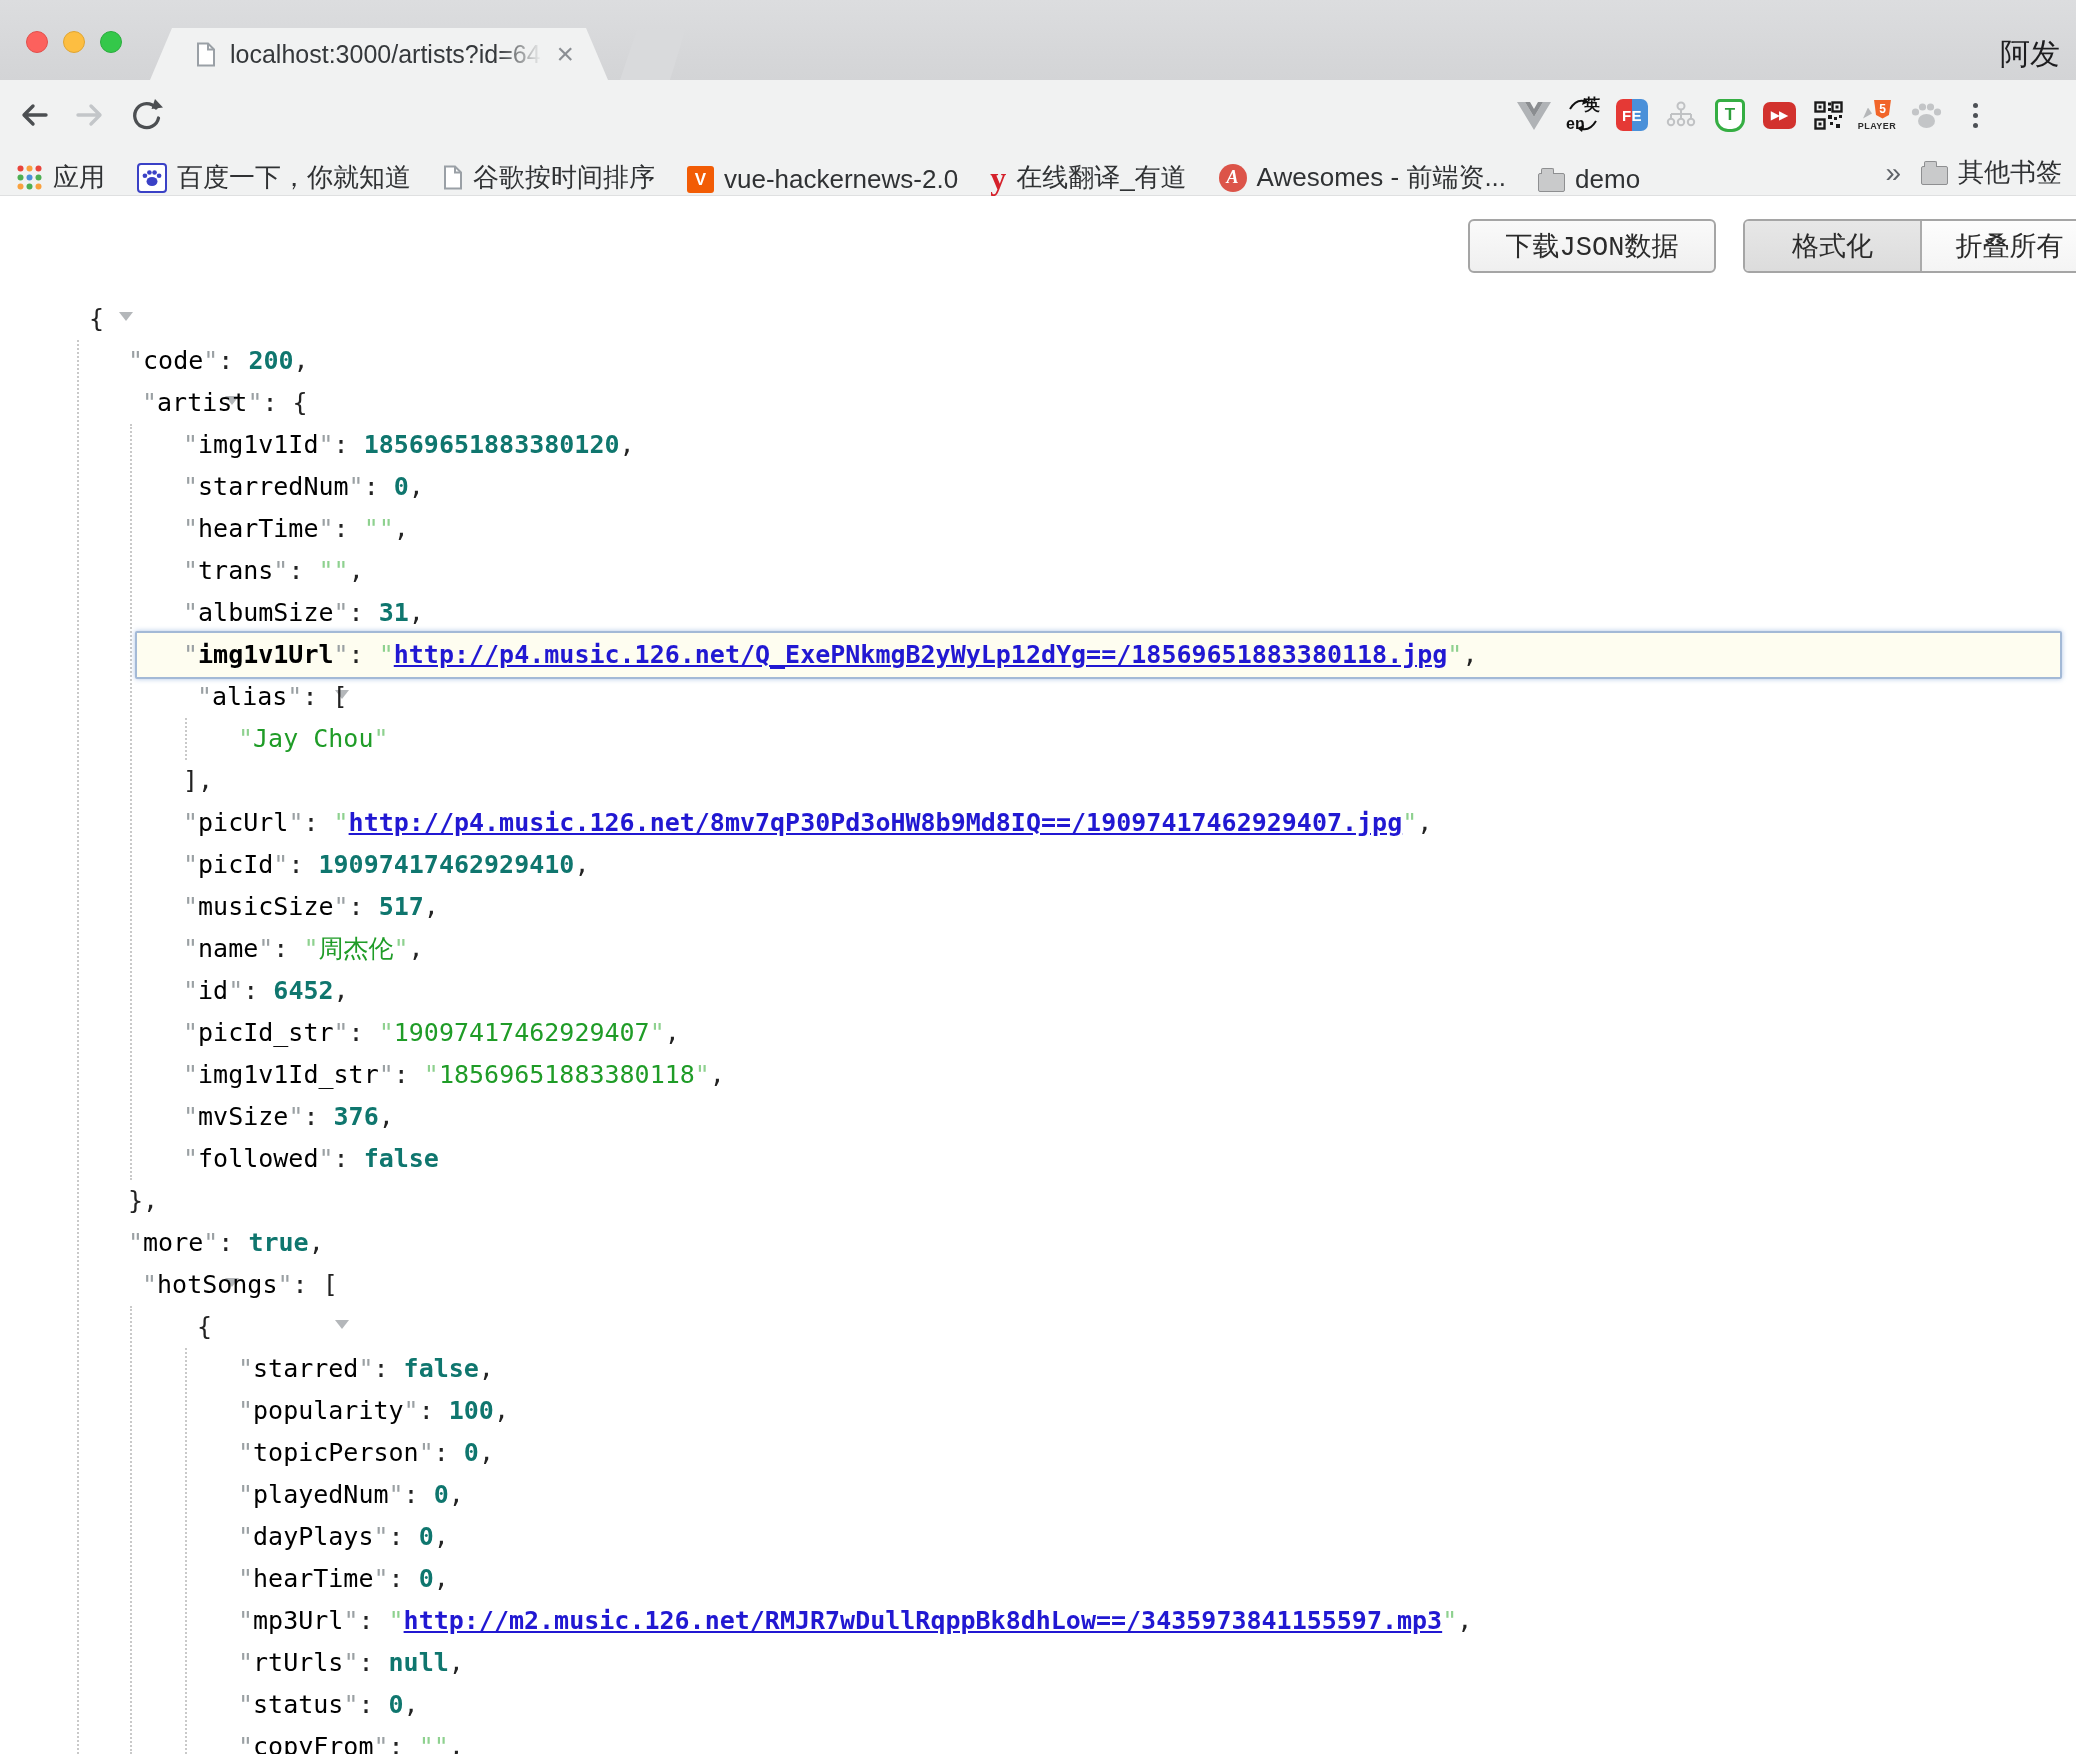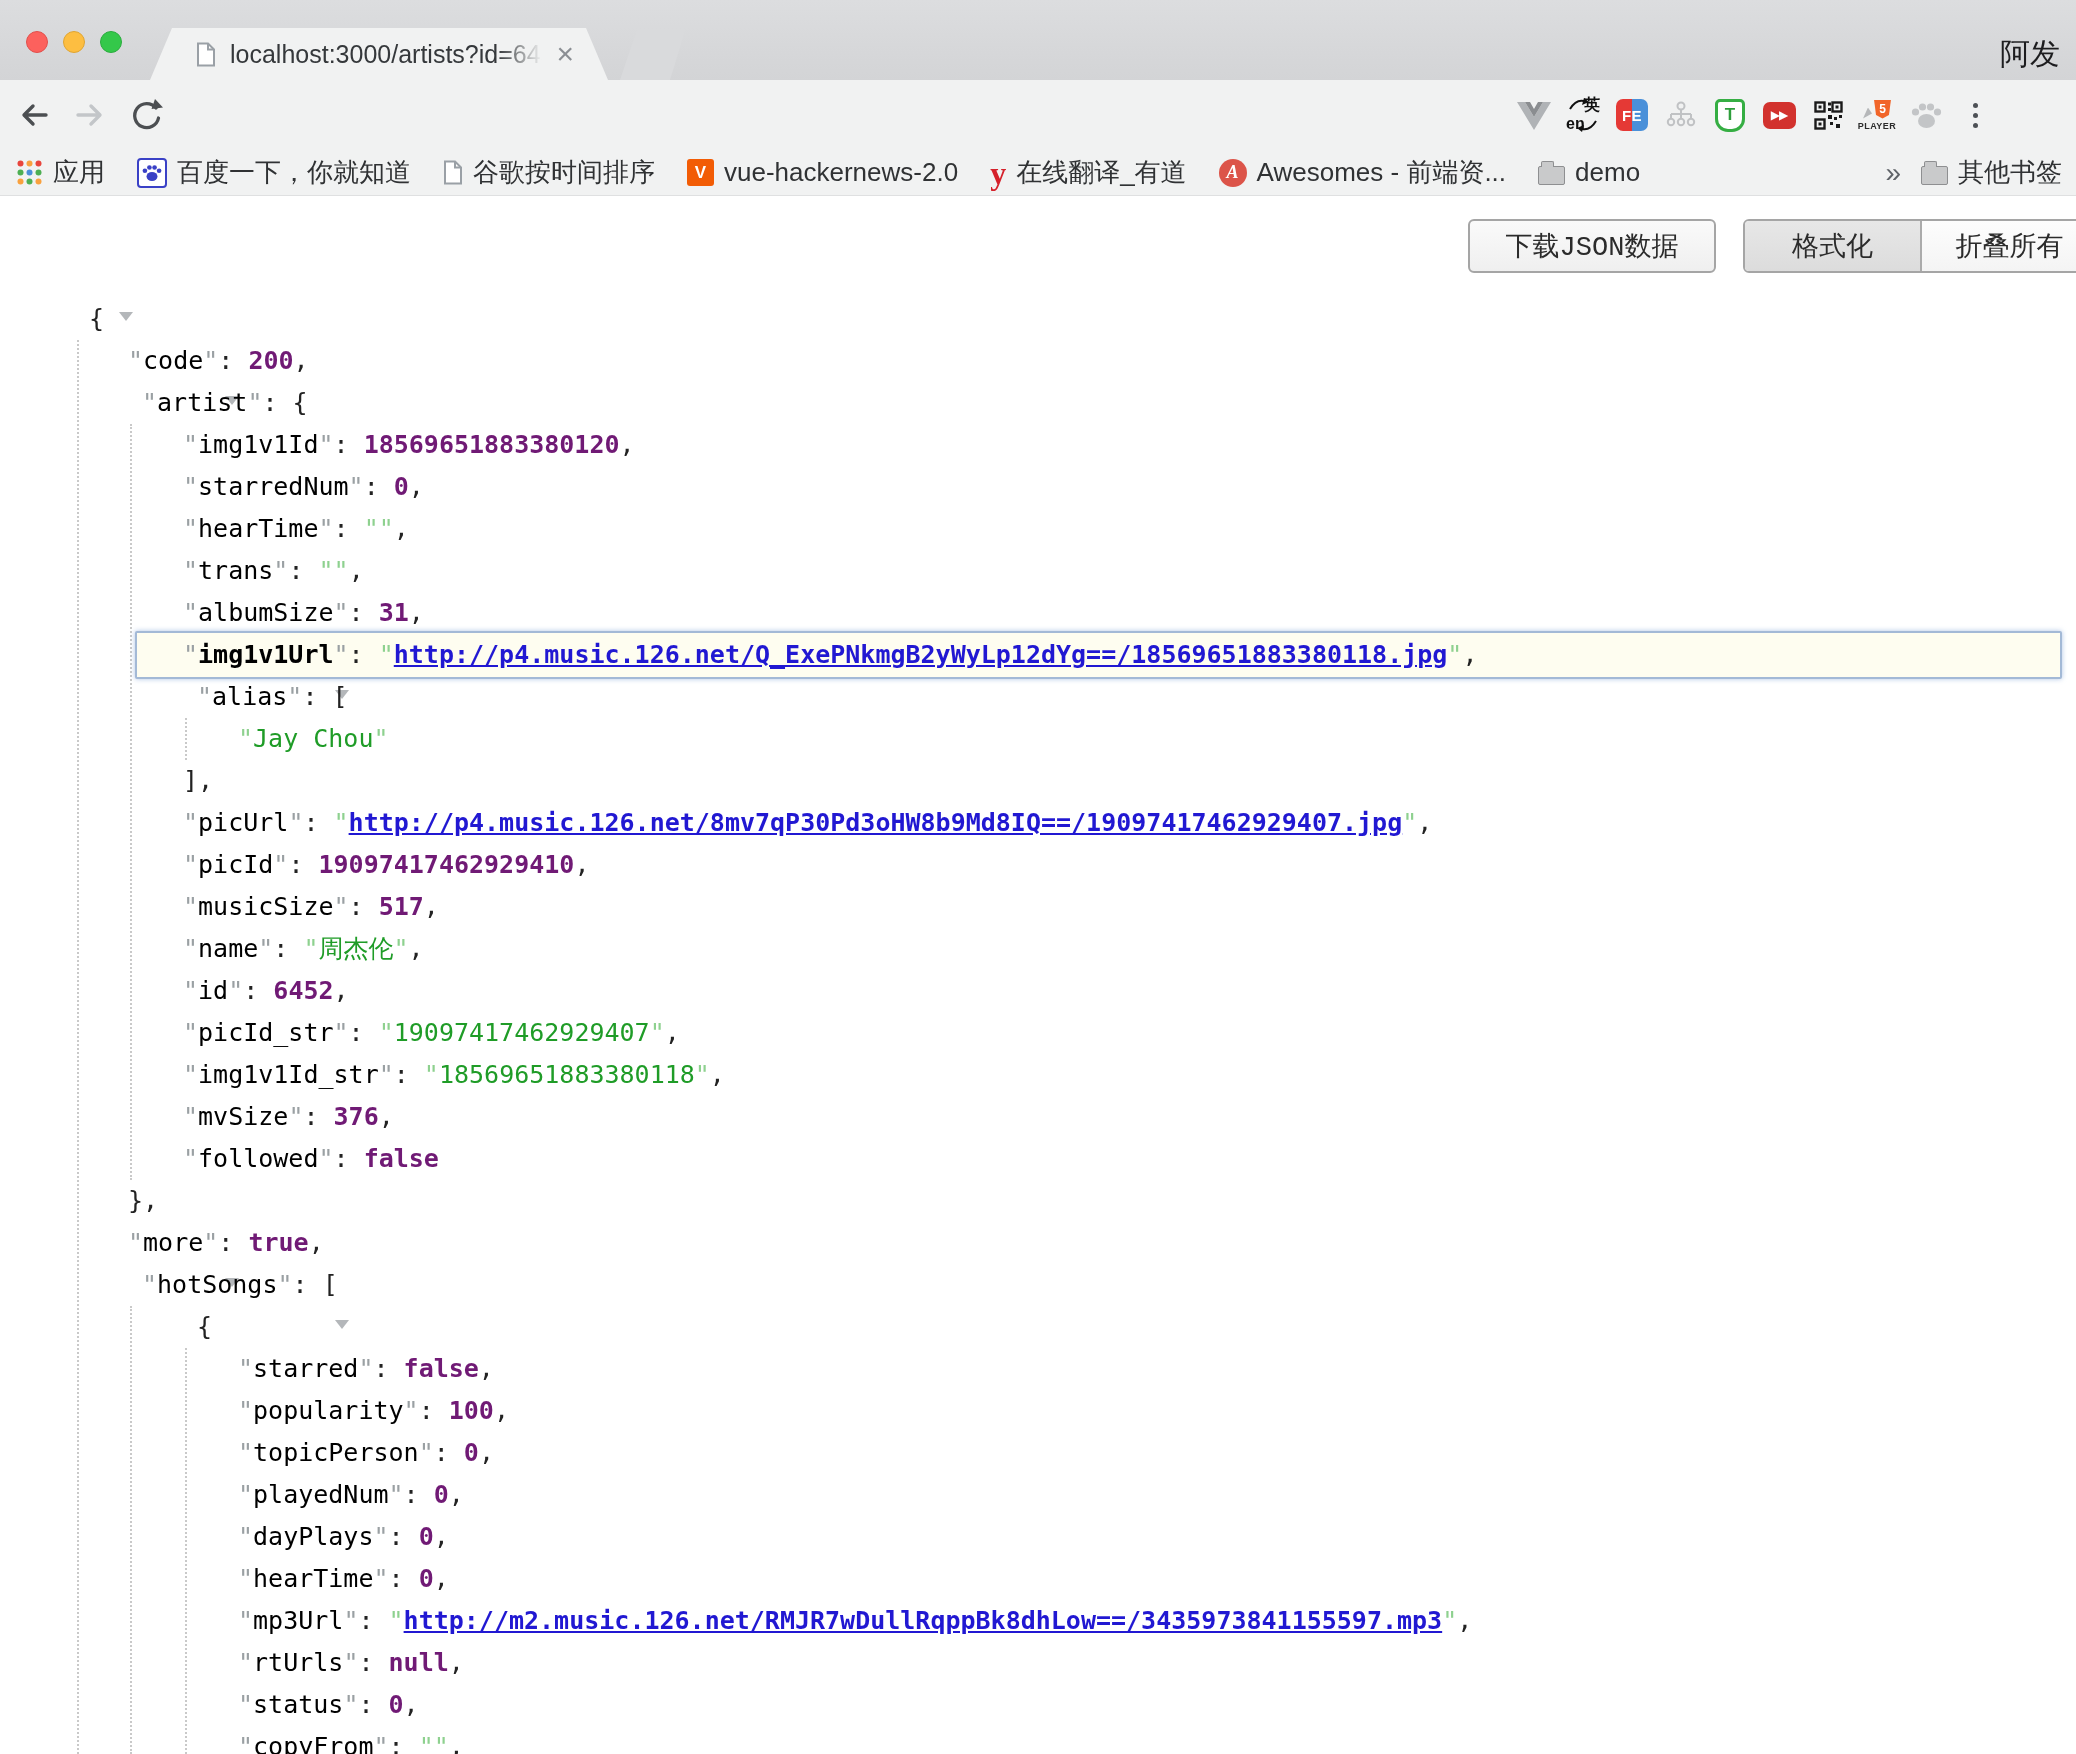--- a/index.html
+++ b/index.html
@@ -66,21 +66,21 @@
   .h5shield { width:17px; height:19px; background:#f16529; color:#fff; font-size:12px;
               font-weight:bold; display:flex; align-items:center; justify-content:center;
               clip-path:polygon(0 0,100% 0,88% 82%,50% 100%,12% 82%); }
   .h5wing { width:9px; height:11px; background:#b5b7b9; clip-path:polygon(0 100%,100% 55%,55% 0); }
   .h5text { font-size:9px; font-weight:bold; color:#2c2c2c; letter-spacing:.5px; margin-top:2px; }
   .ic-dots { display:flex; flex-direction:column; gap:5px; }
   .ic-dots i { width:5px; height:5px; border-radius:50%; background:#4d5156; }
 
   
   .bookmarks { position:absolute; top:150px; left:0; right:0; height:46px; background:#f1f2f2;
-               border-bottom:1px solid #dfe0e1; display:flex; align-items:center;
+               border-bottom:1px solid #dfe0e1; display:flex; align-items:flex-end;
                padding-left:16px; gap:32px; }
   .bm { display:flex; align-items:center; gap:10px; font-size:26px; color:#303234;
         white-space:nowrap; }
   .bm-right { position:absolute; right:14px; top:0; height:45px; display:flex;
               align-items:center; gap:20px; }
   .chev { font-size:28px; color:#5f6368; }
   .ic-vuebm { width:27px; height:27px; background:#f25c05; border-radius:3px; color:#fff;
               font-weight:bold; font-size:17px; display:flex; align-items:center;
               justify-content:center; }
   .ic-youdao { font-family:"Liberation Serif", serif; font-weight:bold; font-size:32px;
@@ -116,21 +116,21 @@
   .jl { height:42px; line-height:42px; white-space:pre; position:relative; }
   .jl span, .jl a { position:relative; z-index:1; }
   .tri { position:absolute; top:17px; width:0; height:0; border-left:7px solid transparent;
          border-right:7px solid transparent; border-top:9px solid #b4b7ba; z-index:1; }
   .guide { position:absolute; width:0; border-left:2px dotted #c9c9c9; z-index:0; }
   .key { color:#000; }
   .b   { font-weight:bold; }
   .kq  { color:#9aa0a3; }
   .str { color:#1f9c27; }
   .sq  { color:#8ed18f; }
-  .num { color:#701a75; font-weight:bold; }
+  .num { color:#0f766e; font-weight:bold; }
   .lnk { color:#2118d2; font-weight:bold; text-decoration:underline; cursor:pointer; }
   .pn  { color:#222; }
   .hlbox { position:absolute; left:135px; top:-3px; width:1927px; height:48px;
            background:#fefdf0; border:2px solid #a3b9d6; border-radius:2px;
            box-shadow:0 0 5px rgba(130,165,215,.65); z-index:0; }
 </style>
 </head>
 <body>
 
 <div class="window">

